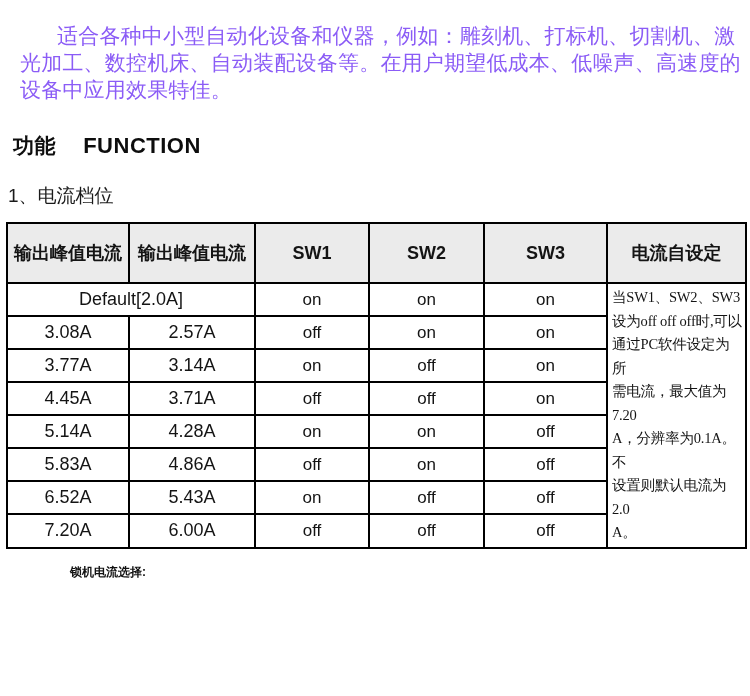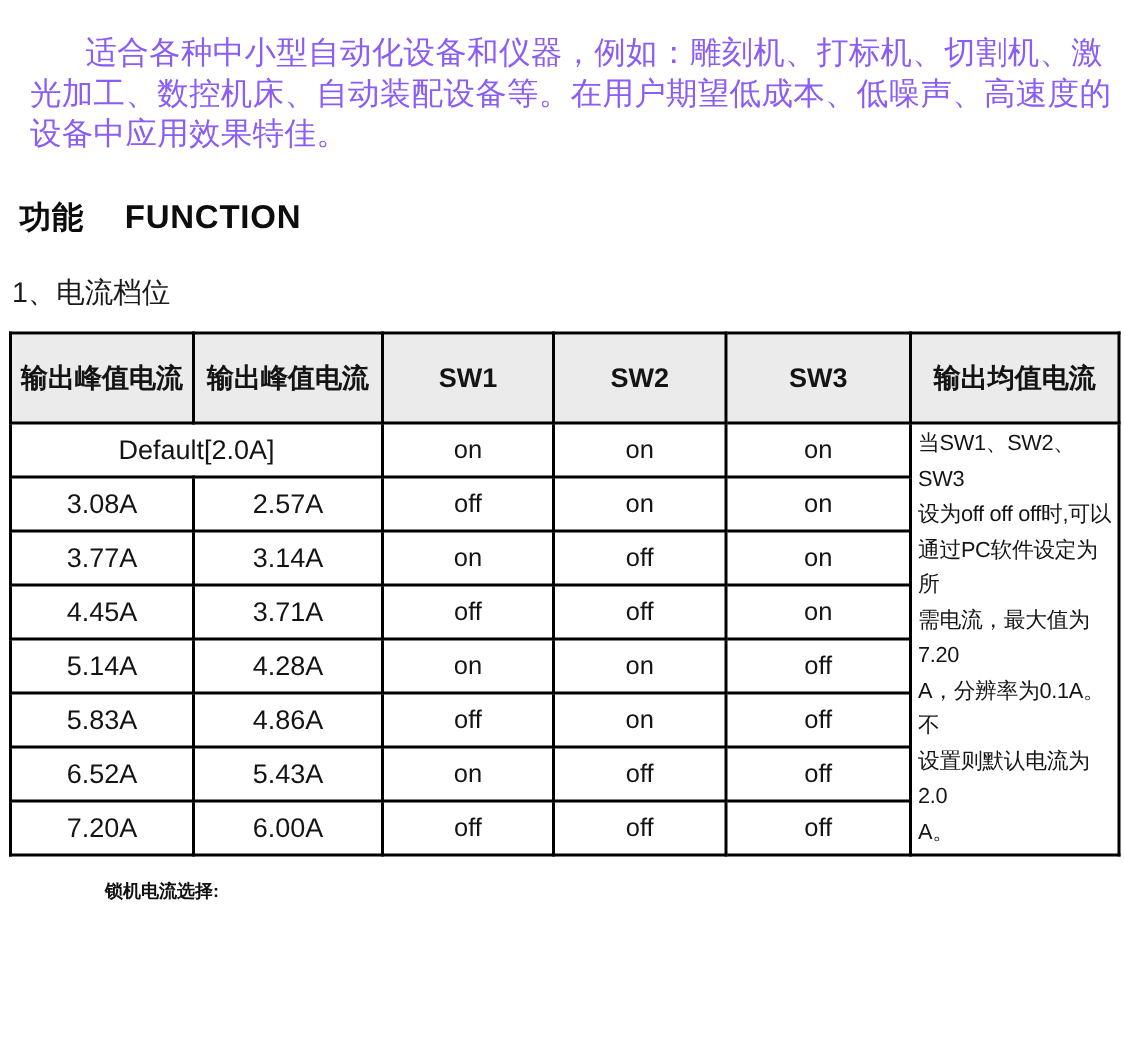--- a/index.html
+++ b/index.html
@@ -73,20 +73,21 @@
   }
   .current-table td.sw { font-size: 17px; }
   .current-table td.note-cell {
     font-size: 14.5px;
     line-height: 23.5px;
     text-align: left;
     vertical-align: middle;
     padding: 2px 2px 2px 4px;
     white-space: pre-line;
     letter-spacing: -0.2px;
+    font-family: Liberation Serif, serif;
   }
 
   .footer-label {
     margin: 15px 0 0 70px;
     font-size: 12px;
     font-weight: bold;
     color: #111111;
   }
 </style>
 </head>
@@ -113,21 +114,21 @@
         <col style="width:123px">
         <col style="width:139px">
     </colgroup>
     <thead>
       <tr>
         <th>输出峰值电流</th>
         <th>输出峰值电流</th>
         <th>SW1</th>
         <th>SW2</th>
         <th>SW3</th>
-        <th>输出均值电流</th>
+        <th>电流自设定</th>
       </tr>
     </thead>
     <tbody>
       <tr>
         <td colspan="2">Default[2.0A]</td>
         <td class="sw">on</td>
         <td class="sw">on</td>
         <td class="sw">on</td>
         <td rowspan="8" class="note-cell">当SW1、SW2、SW3
 设为off off off时,可以

